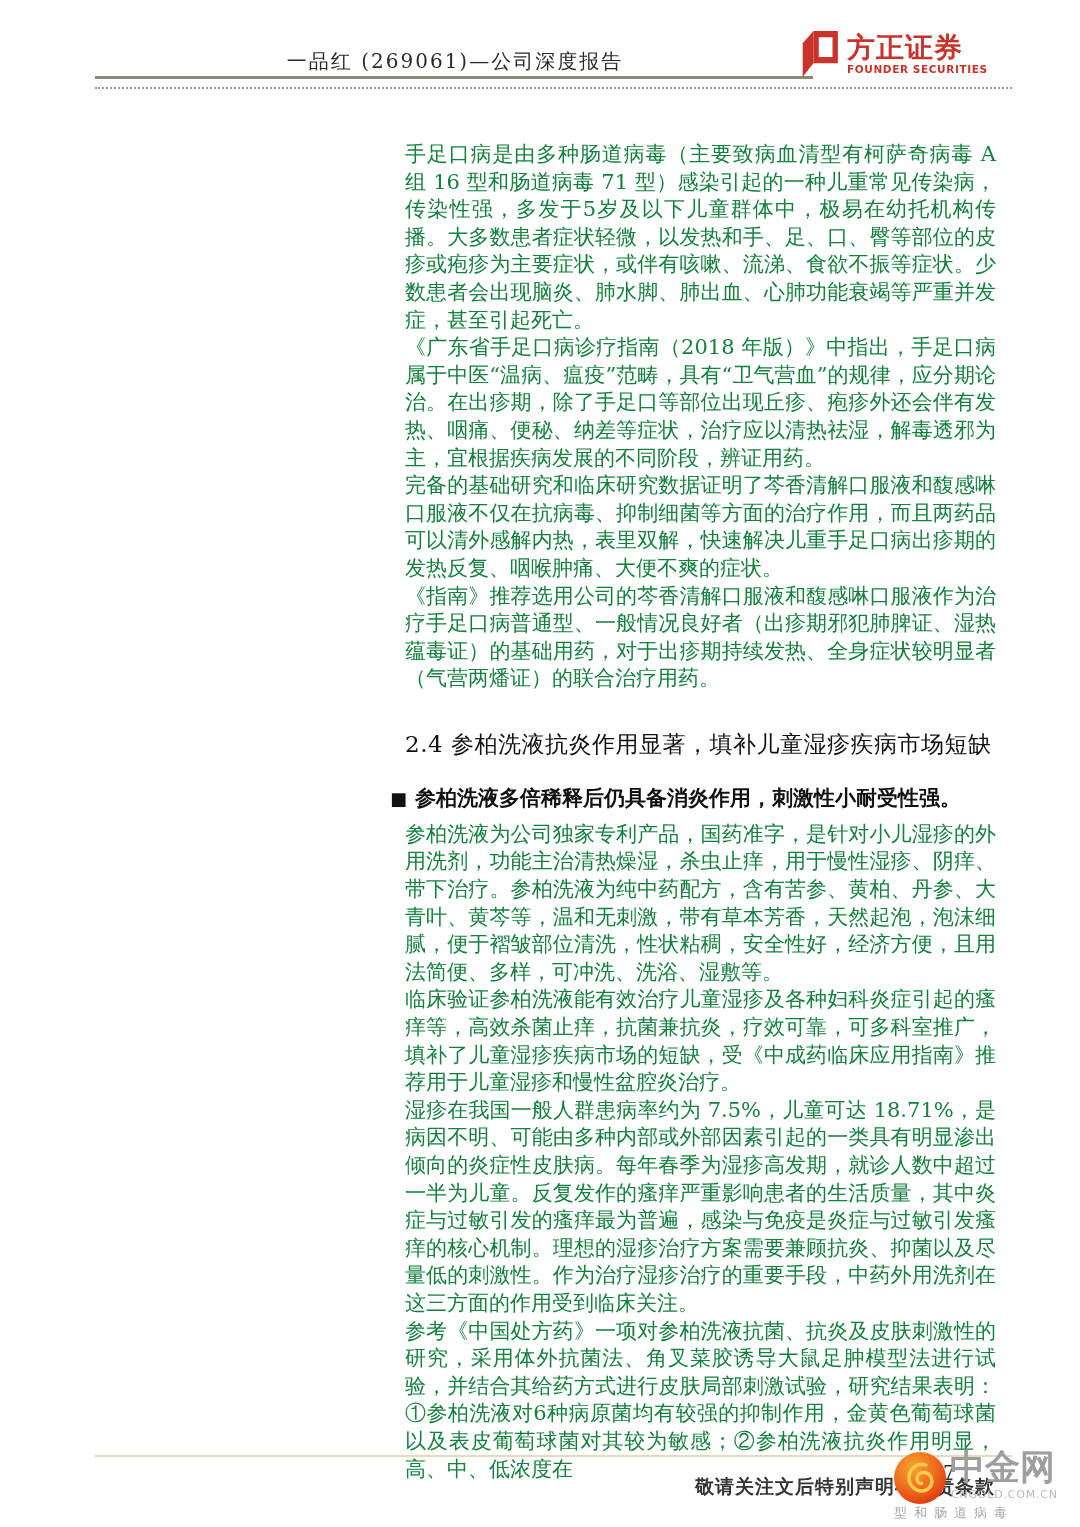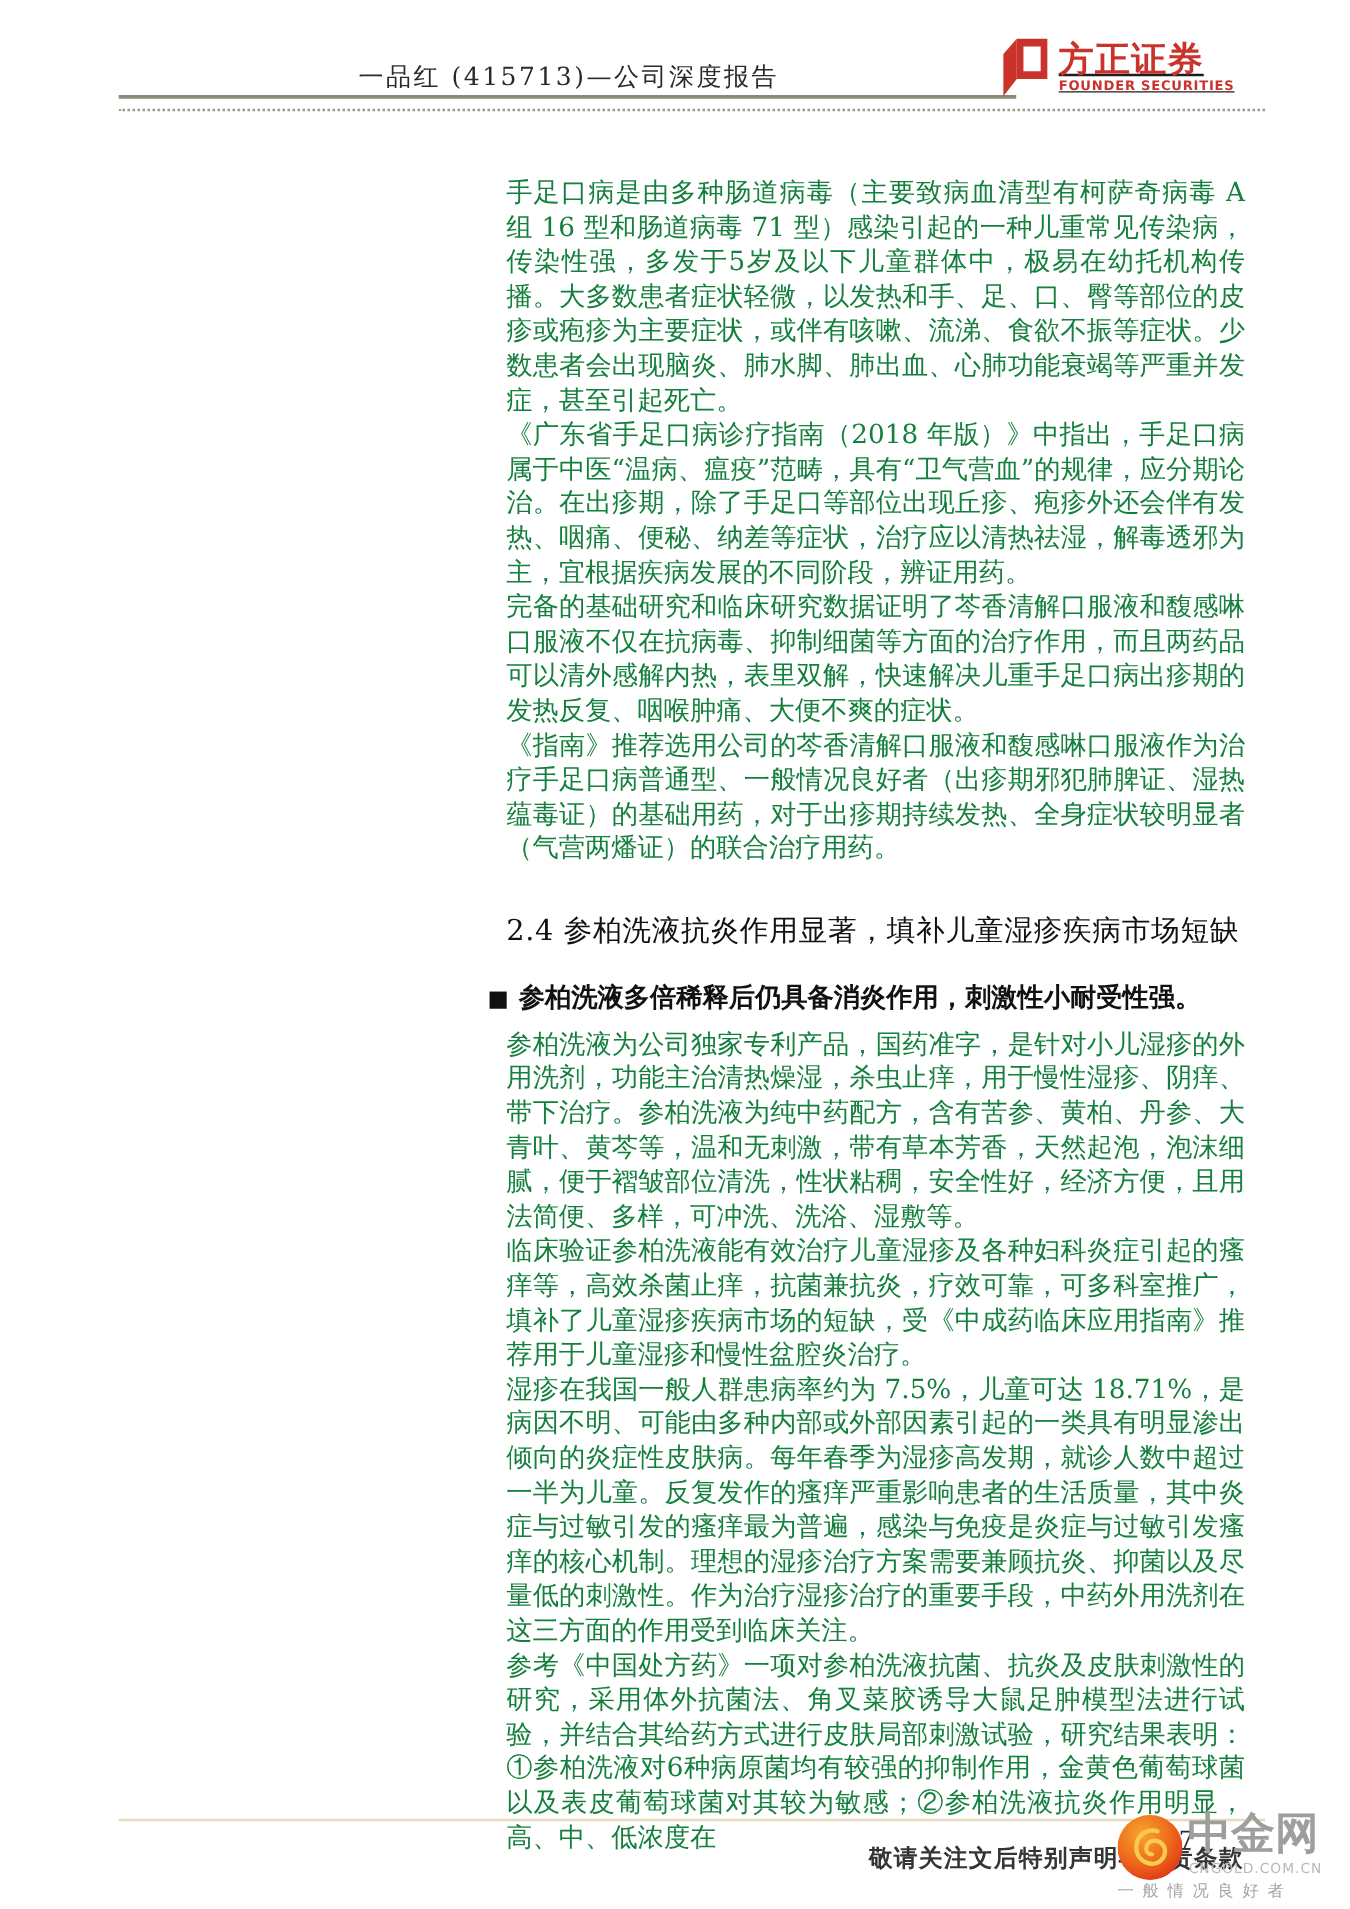--- a/index.html
+++ b/index.html
@@ -28,21 +28,21 @@
     border-top: 3px solid #8a8a78;
   }
   .header-rule-dotted {
     position: absolute;
     top: 87px; left: 95px; width: 917px; height: 0;
     border-top: 2px dotted #97978a;
   }
   .brand {
     position: absolute;
     top: 26px; left: 795px; width: 185px; height: 56px;
-    display: flex; align-items: center; text-decoration: underline;
+    display: flex; align-items: center;
   }
   .brand-mark { width: 46px; height: 52px; flex: 0 0 auto; }
   .brand-text { margin-left: 6px; }
   .brand-cn {
     font-family: "DejaVu Sans", "Liberation Sans", sans-serif;
     font-weight: bold;
     font-size: 28px; line-height: 30px;
     color: #c9332b;
     letter-spacing: 1px;
     white-space: nowrap;
@@ -139,21 +139,21 @@
     color: #a5a5a5;
     letter-spacing: 7px;
     white-space: nowrap;
   }
 </style>
 </head>
 <body>
 
 <div class="page">
 
-  <div class="doc-title">一品红 (415713)—公司深度报告</div>
+  <div class="doc-title">一品红 (269061)—公司深度报告</div>
   <div class="header-rule-solid"></div>
   <div class="header-rule-dotted"></div>
 
   <div class="brand">
     <span class="brand-mark">
       <svg viewBox="0 0 60 68" width="46" height="52">
         <path d="M24 4 L56 4 L56 46 L24 46 Z M31 12 L49 12 L49 38 L31 38 Z" fill="#c9332b" fill-rule="evenodd"></path>
         <path d="M24 4 L10 20 L10 64 L24 46 Z" fill="#c9332b"></path>
       </svg>
     </span>
@@ -194,16 +194,16 @@
             <stop offset="55%" stop-color="#ee6a1c"></stop>
             <stop offset="100%" stop-color="#de3014"></stop>
           </radialGradient>
         </defs>
         <circle cx="26" cy="26" r="26" fill="url(#wmgrad)"></circle>
         <path d="M32 13 c-9 -3 -17 4 -17 13 c0 8 6.5 13 13 13 c5.5 0 10 -4.5 10 -10 c0 -4.5 -3.5 -8.5 -8.5 -8.5 c-4 0 -6.5 3 -6.5 6.5 c0 2.5 2 4.5 4.5 4.5" stroke="#f9cb4e" stroke-width="3.4" fill="none" stroke-linecap="round"></path>
       </svg>
     </span>
     <div class="wm-cn">中金网</div>
     <div class="wm-domain">CNGOLD.COM.CN</div>
-    <div class="wm-tagline">一般情况良好者</div>
+    <div class="wm-tagline">型和肠道病毒</div>
   </div>
 
 </div>
 
 </body></html>

